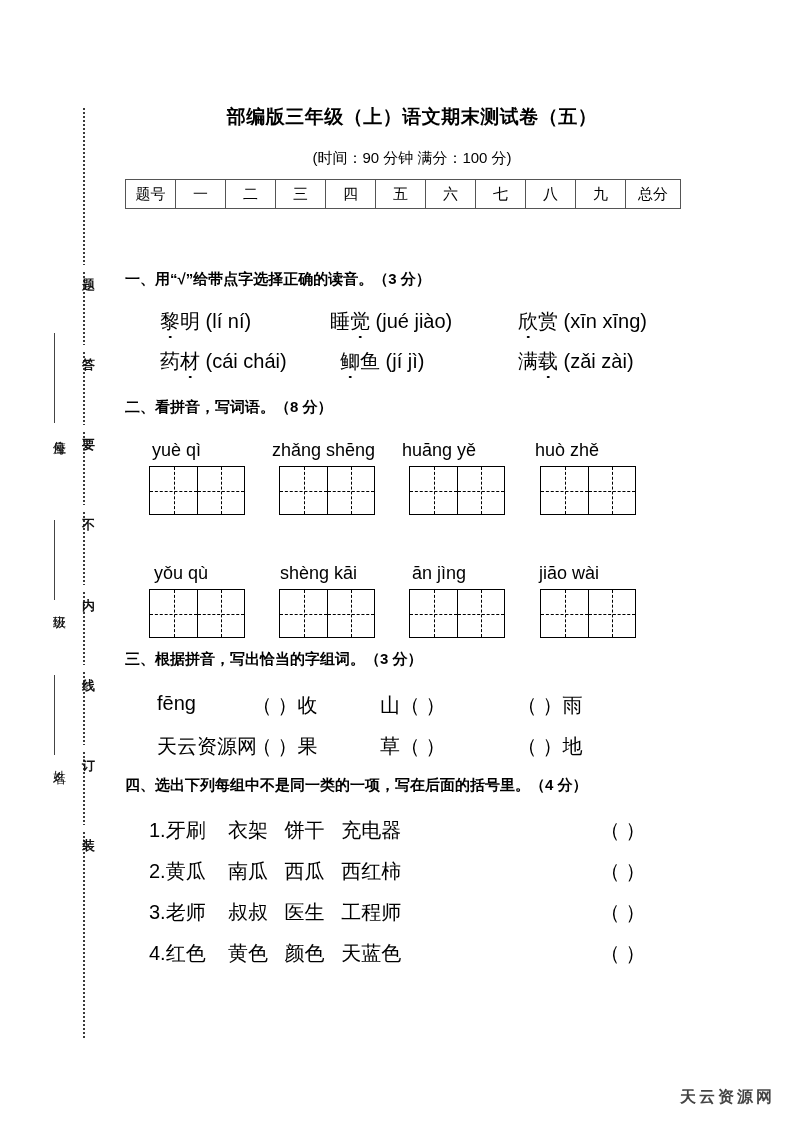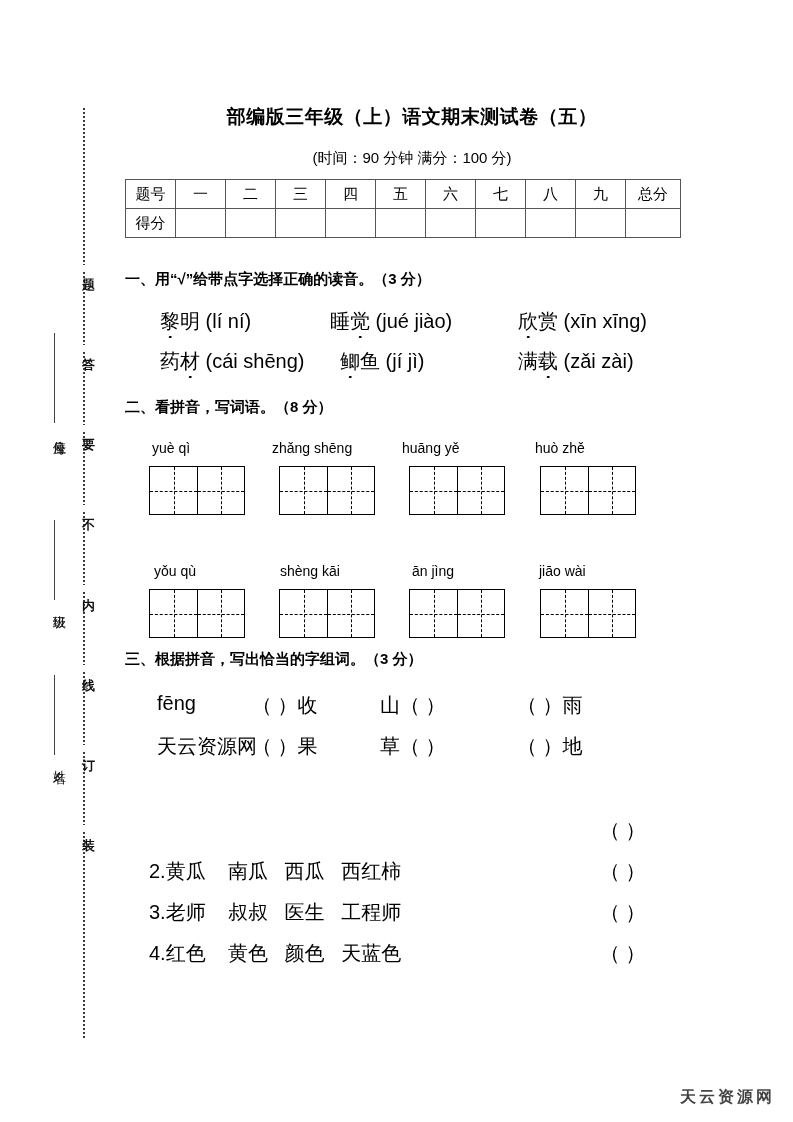--- a/index.html
+++ b/index.html
@@ -126,21 +126,21 @@
     font-weight: bold;
     white-space: nowrap;
   }
 
   
   .txt {
     position: absolute;
     font-size: 20px;
     white-space: nowrap;
   }
-  .py { font-size: 14px; }
+  .py { font-size: 18px; }
 
   
   .dotchar {
     position: relative;
     display: inline-block;
   }
   .dotchar::after {
     content: "";
     position: absolute;
     left: 50%;
@@ -237,54 +237,41 @@
       <td class="num-col">二</td>
       <td class="num-col">三</td>
       <td class="num-col">四</td>
       <td class="num-col">五</td>
       <td class="num-col">六</td>
       <td class="num-col">七</td>
       <td class="num-col">八</td>
       <td class="num-col">九</td>
       <td class="total-col">总分</td>
     </tr>
-    <tr>
-      <td class="head-col">得分</td>
-      <td class="num-col"></td>
-      <td class="num-col"></td>
-      <td class="num-col"></td>
-      <td class="num-col"></td>
-      <td class="num-col"></td>
-      <td class="num-col"></td>
-      <td class="num-col"></td>
-      <td class="num-col"></td>
-      <td class="num-col"></td>
-      <td class="total-col"></td>
-    </tr>
   </tbody>
     </table>
 
   <div class="sec-head" style="top:270px">一、用“√”给带点字选择正确的读音。（3 分）</div>
 
   <div class="txt" style="left:48px; top:308px;">
     <span class="dotchar">黎</span><span>明</span>
     <span>(lí   ní)</span>
   </div>
   <div class="txt" style="left:218px; top:308px;">
     <span>睡</span><span class="dotchar">觉</span>
     <span>(jué   jiào)</span>
   </div>
   <div class="txt" style="left:406px; top:308px;">
     <span class="dotchar">欣</span><span>赏</span>
     <span>(xīn   xīng)</span>
   </div>
 
   <div class="txt" style="left:48px; top:348px;">
     <span>药</span><span class="dotchar">材</span>
-    <span>(cái   shēng)</span>
+    <span>(cái   chái)</span>
   </div>
   <div class="txt" style="left:228px; top:348px;">
     <span class="dotchar">鲫</span><span>鱼</span>
     <span>(jí   jì)</span>
   </div>
   <div class="txt" style="left:406px; top:348px;">
     <span>满</span><span class="dotchar">载</span>
     <span>(zǎi   zài)</span>
   </div>
 
@@ -351,21 +338,27 @@
   <div class="txt" style="left:140px; top:733px;">
     <span>（      ）</span><span>果</span>
   </div>
   <div class="txt" style="left:268px; top:733px;">
     <span>草（</span><span>      ）</span>
   </div>
   <div class="txt" style="left:405px; top:733px;">
     <span>（      ）</span><span>地</span>
   </div>
 
-
+  <div class="sec-head" style="top:776px">
+    <span>四、选出下列每组中不是同一类的一项，写在后面的括号里。（4 分）</span>
+  </div>
+
+  <div class="txt" style="left:37px; top:817px;">
+    <span>1.</span><span>牙刷</span>&nbsp;&nbsp;&nbsp;&nbsp;<span>衣架</span>&nbsp;&nbsp;&nbsp;<span>饼干</span>&nbsp;&nbsp;&nbsp;<span>充电器</span>
+  </div>
   <div class="txt" style="left:488px; top:817px;">（        ）</div>
 
   <div class="txt" style="left:37px; top:858px;">
     <span>2.</span><span>黄瓜</span>&nbsp;&nbsp;&nbsp;&nbsp;<span>南瓜</span>&nbsp;&nbsp;&nbsp;<span>西瓜</span>&nbsp;&nbsp;&nbsp;<span>西红柿</span>
   </div>
   <div class="txt" style="left:488px; top:858px;">（        ）</div>
 
   <div class="txt" style="left:37px; top:899px;">
     <span>3.</span><span>老师</span>&nbsp;&nbsp;&nbsp;&nbsp;<span>叔叔</span>&nbsp;&nbsp;&nbsp;<span>医生</span>&nbsp;&nbsp;&nbsp;<span>工程师</span>
   </div>

